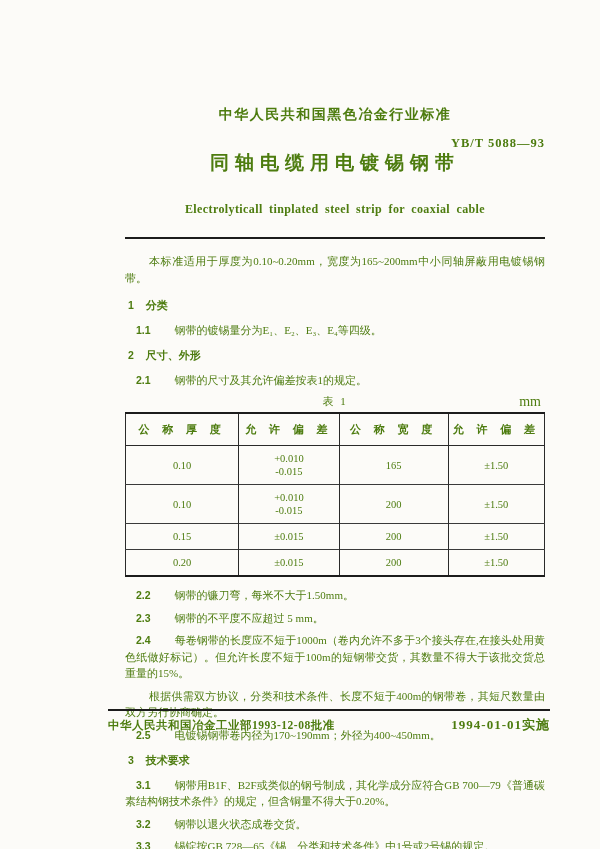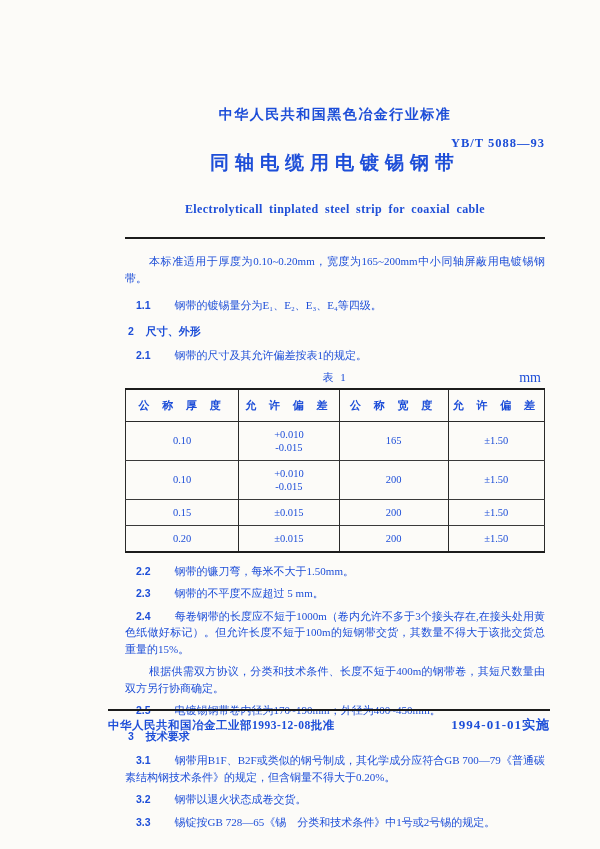--- a/index.html
+++ b/index.html
@@ -1,21 +1,21 @@
 <!DOCTYPE html>
 <html><head>
 <meta charset="utf-8">
 <style>
   html,body { margin:0; padding:0; background:#e9e7e2; }
   .page {
     position:relative;
     width:600px; height:849px;
     margin:0 auto;
     background:#fcfbf8;
-    color:#1d4ed8;
+    color:#4d7c0f;
     font-family:"Liberation Serif","DejaVu Serif",serif;
     overflow:hidden;
     box-sizing:border-box;
     padding:106px 55px 0 125px;
   }
   
   .org-line {
     text-align:center;
     font-size:14px; font-weight:bold;
     letter-spacing:1.5px;
@@ -108,20 +108,23 @@
     <div class="std-number">YB/T 5088—93</div>
     <h1 class="title-cn">同轴电缆用电镀锡钢带</h1>
   </div>
 
   <div class="title-en">Electrolyticall tinplated steel strip for coaxial cable</div>
 
   <hr class="rule rule-top">
 
   <p class="scope">本标准适用于厚度为0.10~0.20mm，宽度为165~200mm中小同轴屏蔽用电镀锡钢带。</p>
 
+  <p class="clause heading">
+    <span class="num">1</span><span>分类</span>
+  </p>
   <p class="clause">
     <span class="num">1.1</span><span>钢带的镀锡量分为E₁、E₂、E₃、E₄等四级。</span>
   </p>
   <p class="clause heading">
     <span class="num">2</span><span>尺寸、外形</span>
   </p>
   <p class="clause">
     <span class="num">2.1</span><span>钢带的尺寸及其允许偏差按表1的规定。</span>
   </p>
 

